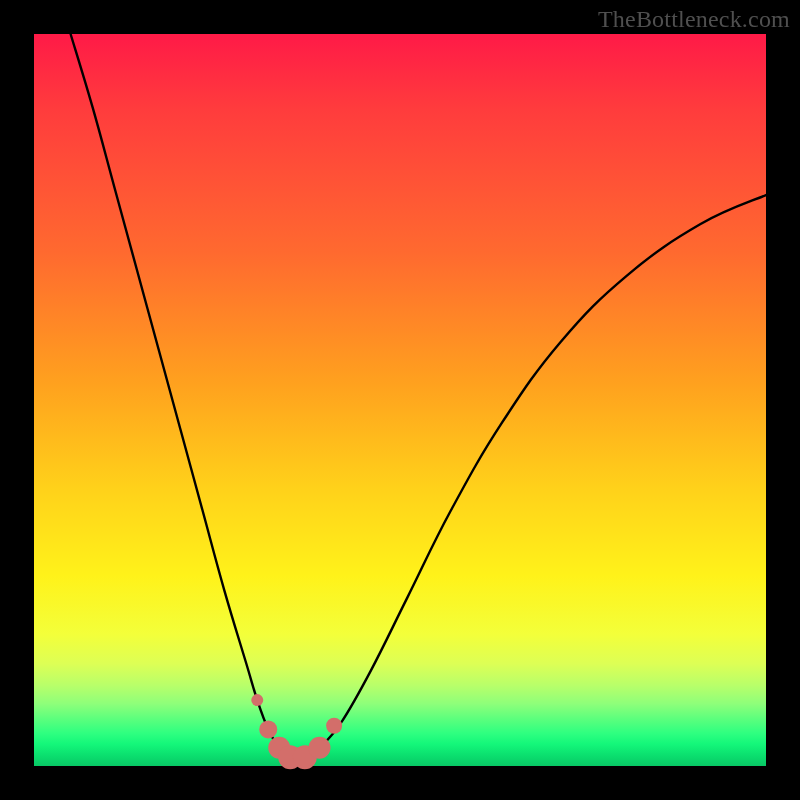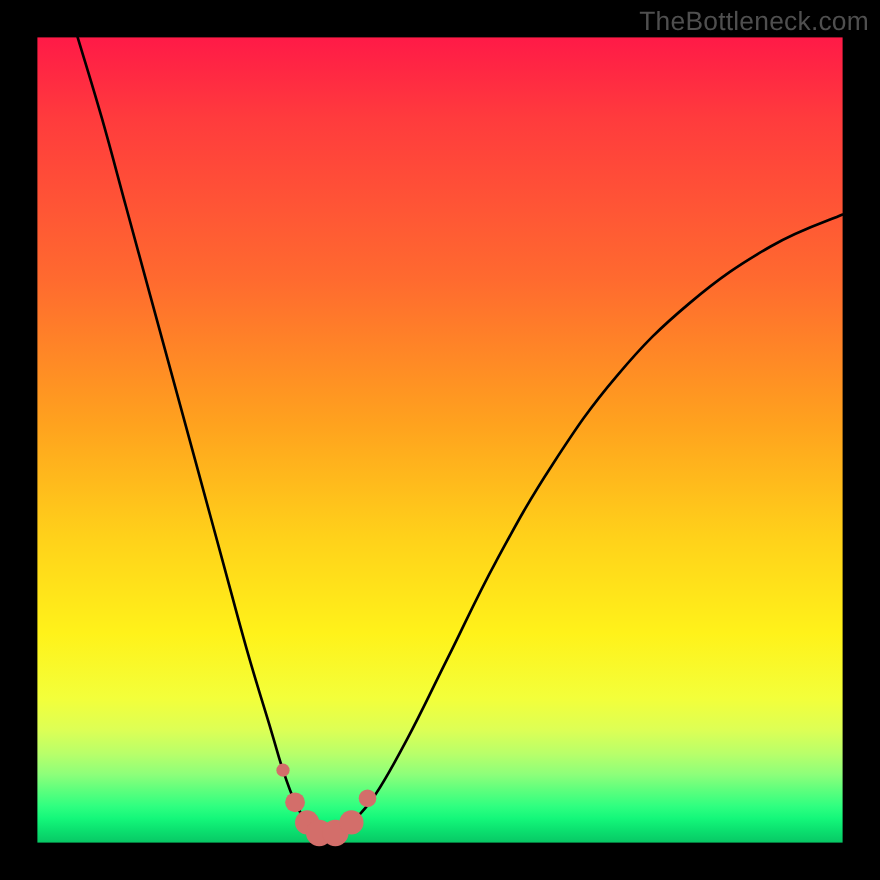--- a/index.html
+++ b/index.html
@@ -47,20 +47,21 @@
   }
   .watermark {
     position: absolute;
     top: 6px;
     right: 10px;
     color: #4f4f4f;
     font-size: 24px;
     letter-spacing: 0.2px;
     font-weight: 400;
     user-select: none;
+    font-family: Liberation Serif, serif;
   }
   svg.curve {
     position: absolute;
     top: 0;
     left: 0;
     width: 732px;
     height: 732px;
     overflow: visible;
   }
 </style>

